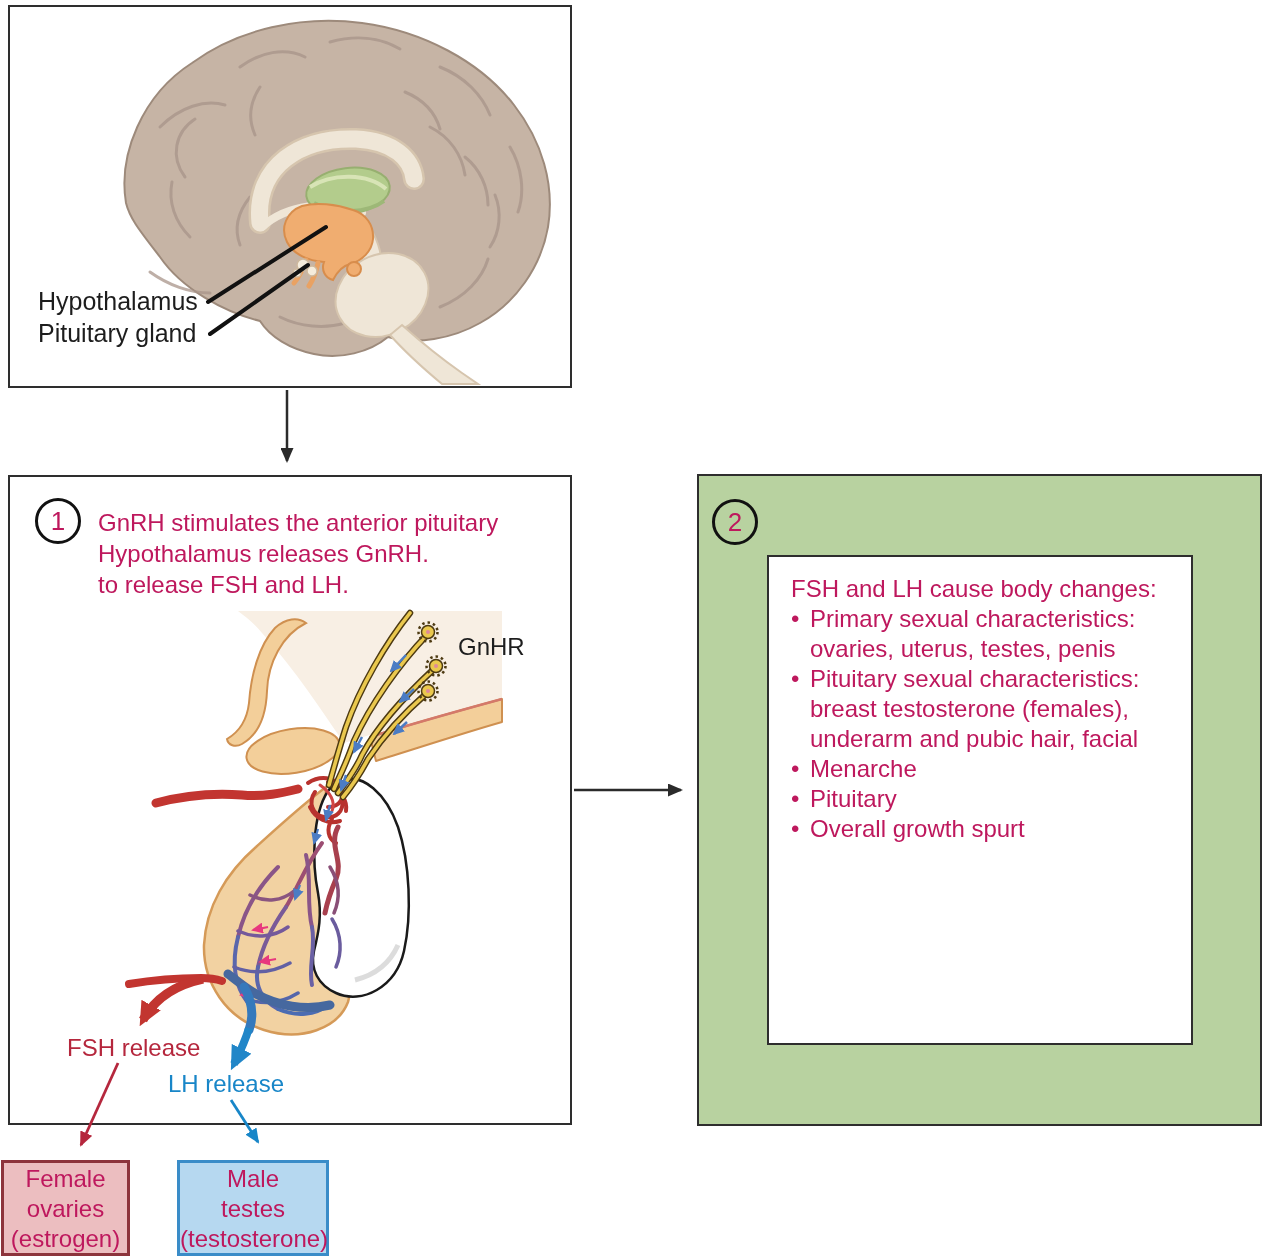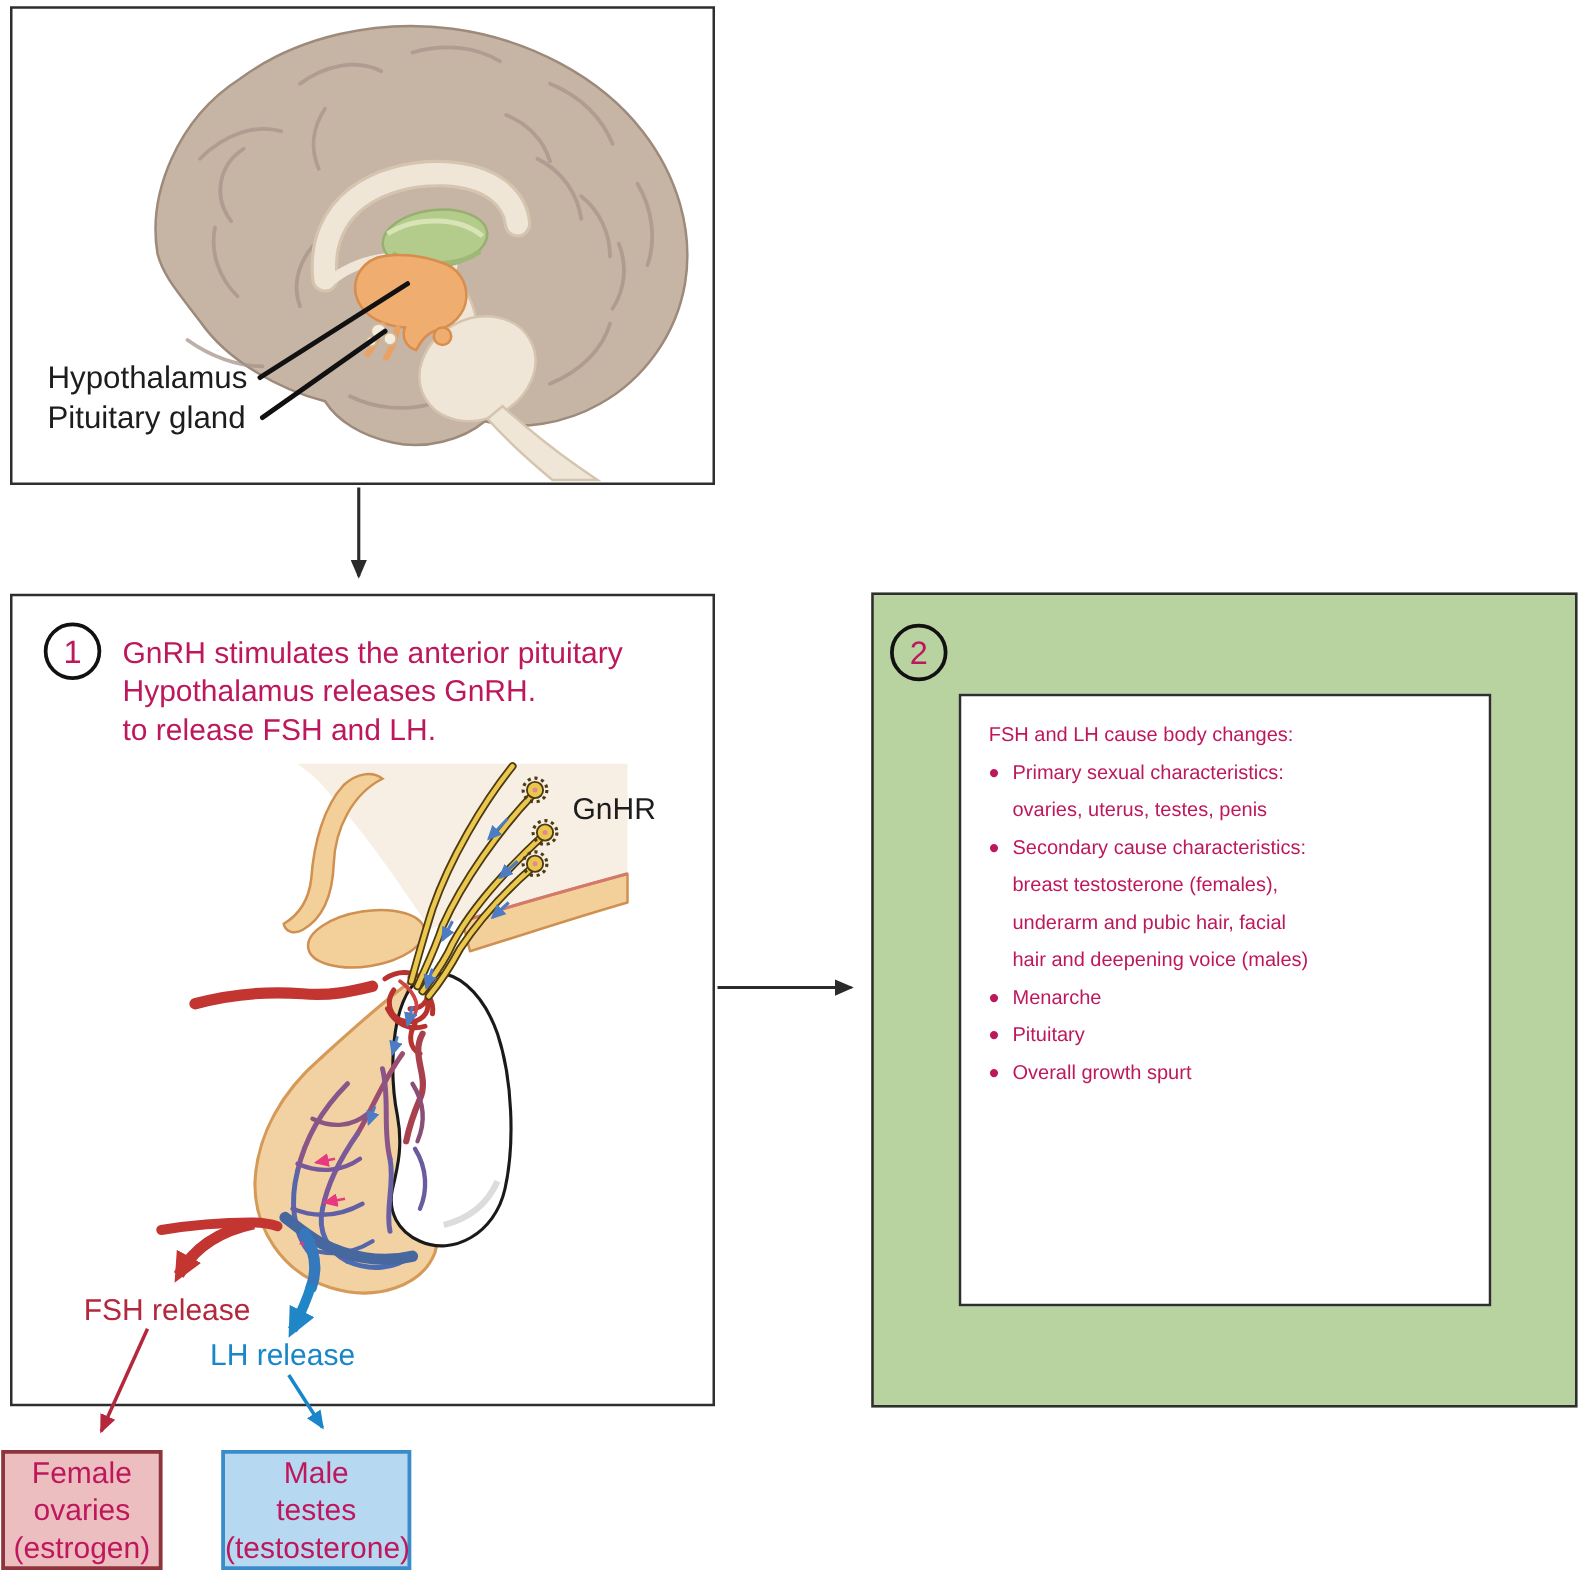--- a/index.html
+++ b/index.html
@@ -17,21 +17,21 @@
     box-sizing:border-box;display:flex;align-items:center;justify-content:center;
     font-size:26px;background:transparent;
   }
   #step1-badge{left:25px;top:21px;}
   #step2-badge{left:13px;top:23px;}
   .step1-text{position:absolute;left:88px;top:30px;font-size:24px;line-height:31px;white-space:nowrap;}
   .whitebox{
     position:absolute;left:68px;top:79px;width:426px;height:490px;box-sizing:border-box;
     background:#ffffff;border:2px solid #2e2e2e;padding:17px 14px 0 22px;
   }
-  .wb-line{font-size:16px;line-height:30px;}
+  .wb-line{font-size:24px;line-height:30px;}
   .bullet-row{display:flex;font-size:24px;line-height:30px;}
   .bullet-dot{width:19px;flex:0 0 19px;}
   .bullet-lines{flex:1;}
   .outcome{
     position:absolute;box-sizing:border-box;text-align:center;
     font-size:24px;line-height:30px;padding-top:1px;
   }
   #female-box{left:1px;top:1160px;width:129px;height:96px;
     background:var(--female-fill,#ecbec0);border:3px solid var(--female-border,#8d343c);}
   #male-box{left:177px;top:1160px;width:152px;height:96px;
@@ -262,24 +262,23 @@
         <span class="bullet-dot">•</span>
         <div class="bullet-lines">
           <div class="wb-line">Primary sexual characteristics:</div>
           <div class="wb-line">ovaries, uterus, testes, penis</div>
         </div>
       </div>
 
       <div class="bullet-row">
         <span class="bullet-dot">•</span>
         <div class="bullet-lines">
-          <div class="wb-line">Secondary cause characteristics:</div>
+          <div class="wb-line">Pituitary sexual characteristics:</div>
           <div class="wb-line">breast testosterone (females),</div>
           <div class="wb-line">underarm and pubic hair, facial</div>
-          <div class="wb-line">hair and deepening voice (males)</div>
         </div>
       </div>
 
       <div class="bullet-row">
         <span class="bullet-dot">•</span>
         <div class="bullet-lines">
           <div class="wb-line">Menarche</div>
         </div>
       </div>
 

